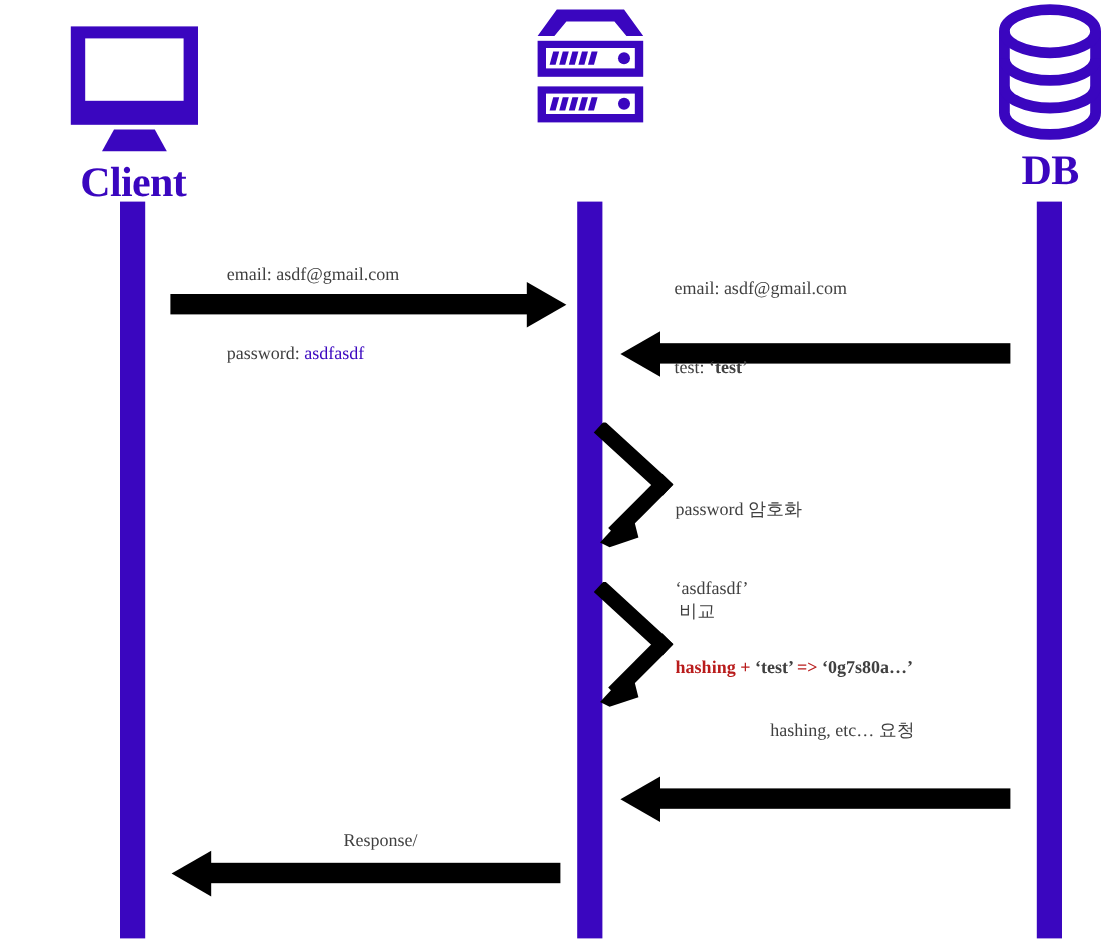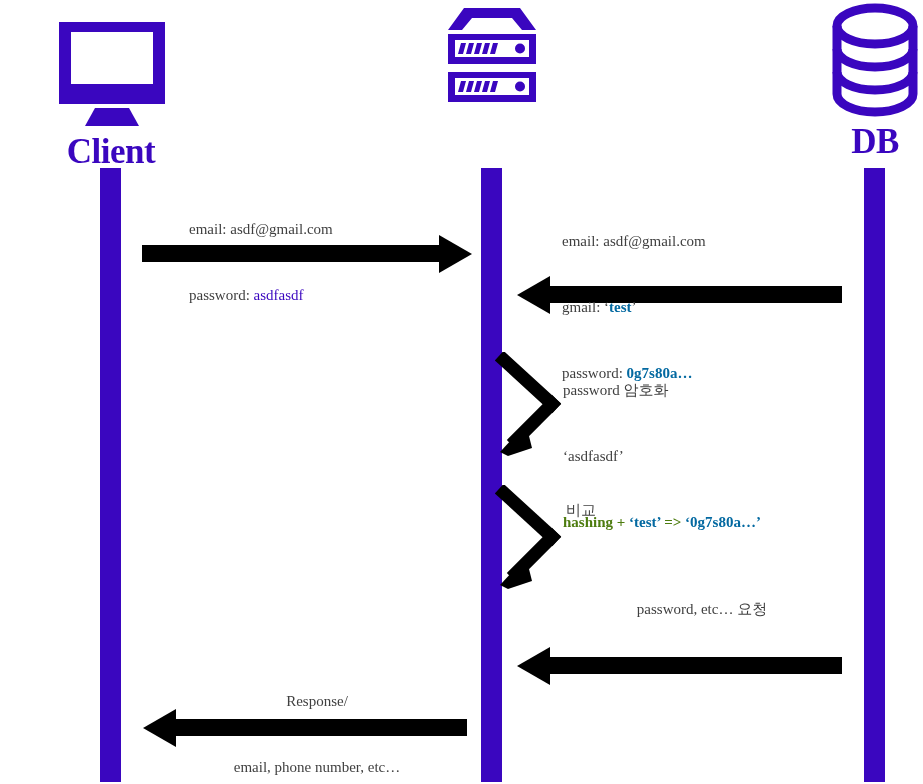--- a/index.html
+++ b/index.html
@@ -74,27 +74,27 @@
 
   
   .msg {
     position: absolute;
     color: #3f3f3f;
     font-size: 15px;
     line-height: 33px;
     white-space: pre-line;
   }
   .msg .hl      { color: #3a06bf; }
-  .msg .hl-b    { color: #0369a1; font-weight: bold; }
-  .msg .bold    { font-weight: bold; color: #4d7c0f; }
+  .msg .hl-b    { color: #404040; font-weight: bold; }
+  .msg .bold    { font-weight: bold; color: #b91c1c; }
   .center { text-align: center; }
 
   #msg-login     { left: 152px; top: 180px; }
   #msg-dbreply   { left: 525px; top: 192px; }
-  #msg-hash      { left: 526px; top: 341px; width: 330px; }
+  #msg-hash      { left: 526px; top: 376px; width: 330px; }
   #msg-compare   { left: 529px; top: 494px; }
   #msg-request   { left: 520px; top: 560px; width: 290px; }
   #msg-response  { left: 120px; top: 652px; width: 320px; }
 </style>
 </head>
 <body>
 
 <div id="canvas">
 
   <div class="lifeline" id="lifeline-client"></div>
@@ -193,34 +193,32 @@
     <div class="shaft" style="left:30px; width:294px;"></div>
   </div>
 
   <div class="msg" id="msg-login">
     <div>email: asdf@gmail.com</div>
     <div><span>password: </span><span class="hl">asdfasdf</span></div>
   </div>
 
   <div class="msg" id="msg-dbreply">
     <div>email: asdf@gmail.com</div>
-    <div><span>gmail: </span><span>‘</span><span class="hl-b">test</span><span>’</span></div>
-    <div><span>password: </span><span class="hl-b">0g7s80a…</span></div>
+    <div><span>test: </span><span>‘</span><span class="hl-b">test</span><span>’</span></div>
   </div>
 
   <div class="msg" id="msg-hash">
     <div>password 암호화</div>
     <div>‘asdfasdf’</div>
     <div style="white-space:nowrap;"><span class="bold">hashing</span><span class="bold"> + </span><span class="hl-b">‘test’</span><span class="bold"> =&gt; </span><span class="hl-b">‘0g7s80a…’</span></div>
   </div>
 
   <div class="msg" id="msg-compare">비교</div>
 
   <div class="msg center" id="msg-request">
-    <div>password, etc… 요청</div>
+    <div>hashing, etc… 요청</div>
   </div>
 
   <div class="msg center" id="msg-response">
     <div>Response/</div>
-    <div>email, phone number, etc…</div>
   </div>
 
 </div>
 
 </body></html>

